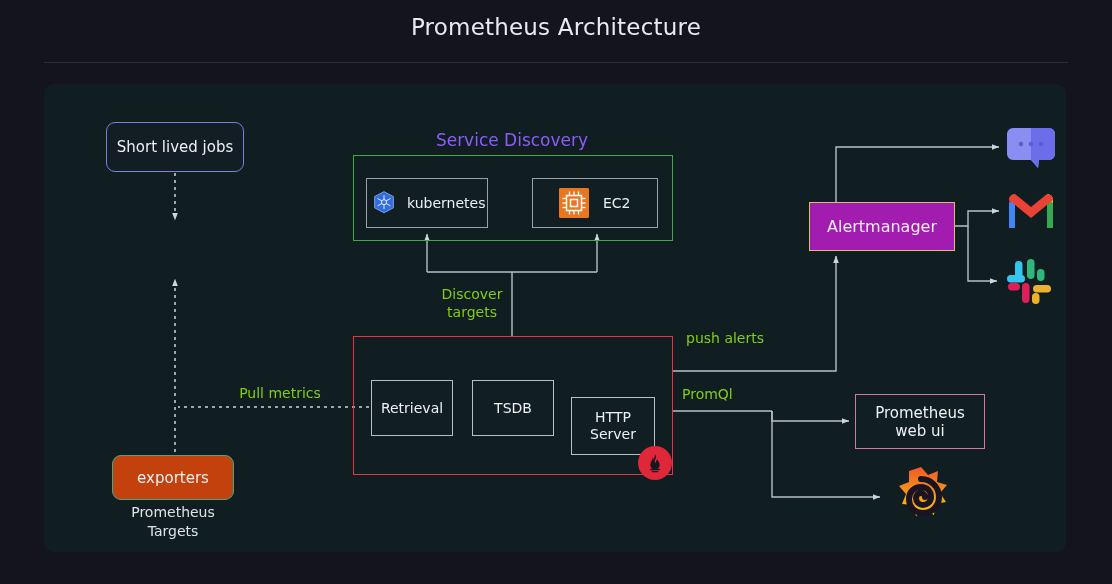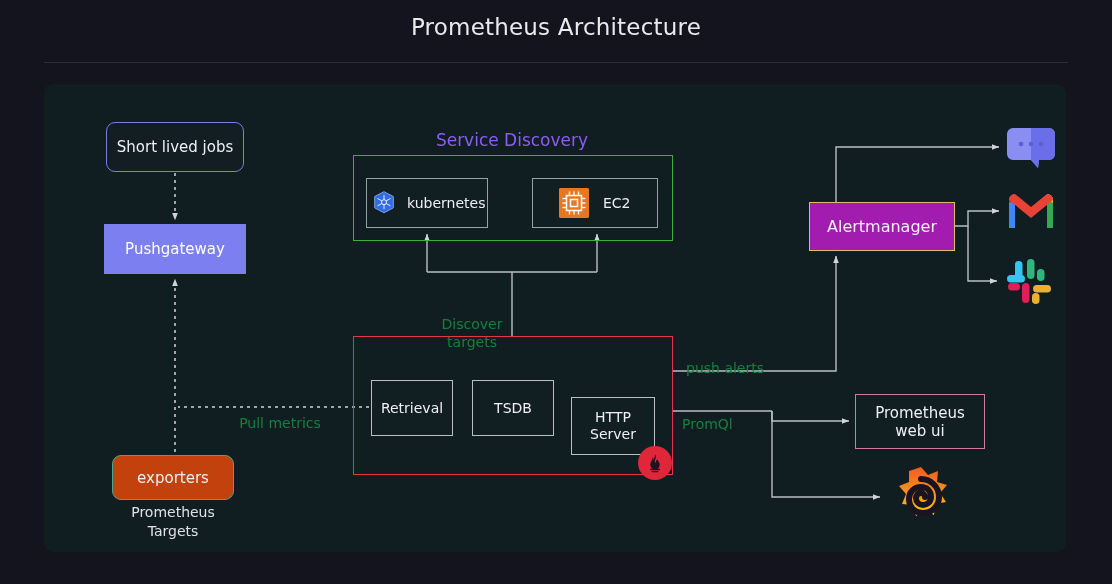--- a/index.html
+++ b/index.html
@@ -122,23 +122,22 @@
     border: 1.6px solid #cf7c9e; background: #111f22; font-size: 15px;
   }
 
   .ico-chat { position: absolute; left: 1005px; top: 124px; width: 52px; height: 48px; }
   .ico-gmail { position: absolute; left: 1005px; top: 190px; width: 52px; height: 42px; }
   .ico-slack { position: absolute; left: 1003px; top: 257px; width: 54px; height: 50px; }
   .ico-grafana { position: absolute; left: 888px; top: 466px; width: 66px; height: 66px; }
 
   
   .edge-label {
-    position: absolute; color: #15803d; font-size: 14px; line-height: 1.25;
+    position: absolute; color: #84cc16; font-size: 14px; line-height: 1.25;
     text-align: center;
-    margin-top: 30px;
   }
   .el-discover { left: 424px; top: 286px; width: 96px; }
   .el-pull { left: 224px; top: 385px; width: 112px; }
   .el-push { left: 686px; top: 330px; width: 104px; text-align: left; }
   .el-promql { left: 682px; top: 386px; width: 90px; text-align: left; }
 
   svg.wires { position: absolute; left: 0; top: 0; width: 1112px; height: 584px;
               pointer-events: none; }
 </style>
 </head>
@@ -182,23 +181,20 @@
 
     <path d="M673,411 L772,411" stroke="#b9bec7" stroke-width="1.4" fill="none"></path>
     <path d="M772,411 L772,421 L849,421" stroke="#b9bec7" stroke-width="1.4" fill="none" marker-end="url(#ah)"></path>
     <path d="M772,411 L772,497 L880,497" stroke="#b9bec7" stroke-width="1.4" fill="none" marker-end="url(#ah)"></path>
   </svg>
 
   <div class="node n-shortjobs">
     <span>Short lived jobs</span>
   </div>
 
-  <div class="node n-pushgateway">
-    <span>Pushgateway</span>
-  </div>
 
   <div class="node n-exporters">
     <span>exporters</span>
   </div>
 
   <div class="lbl-prom-targets">
     <div>Prometheus</div>
     <div>Targets</div>
   </div>
 

